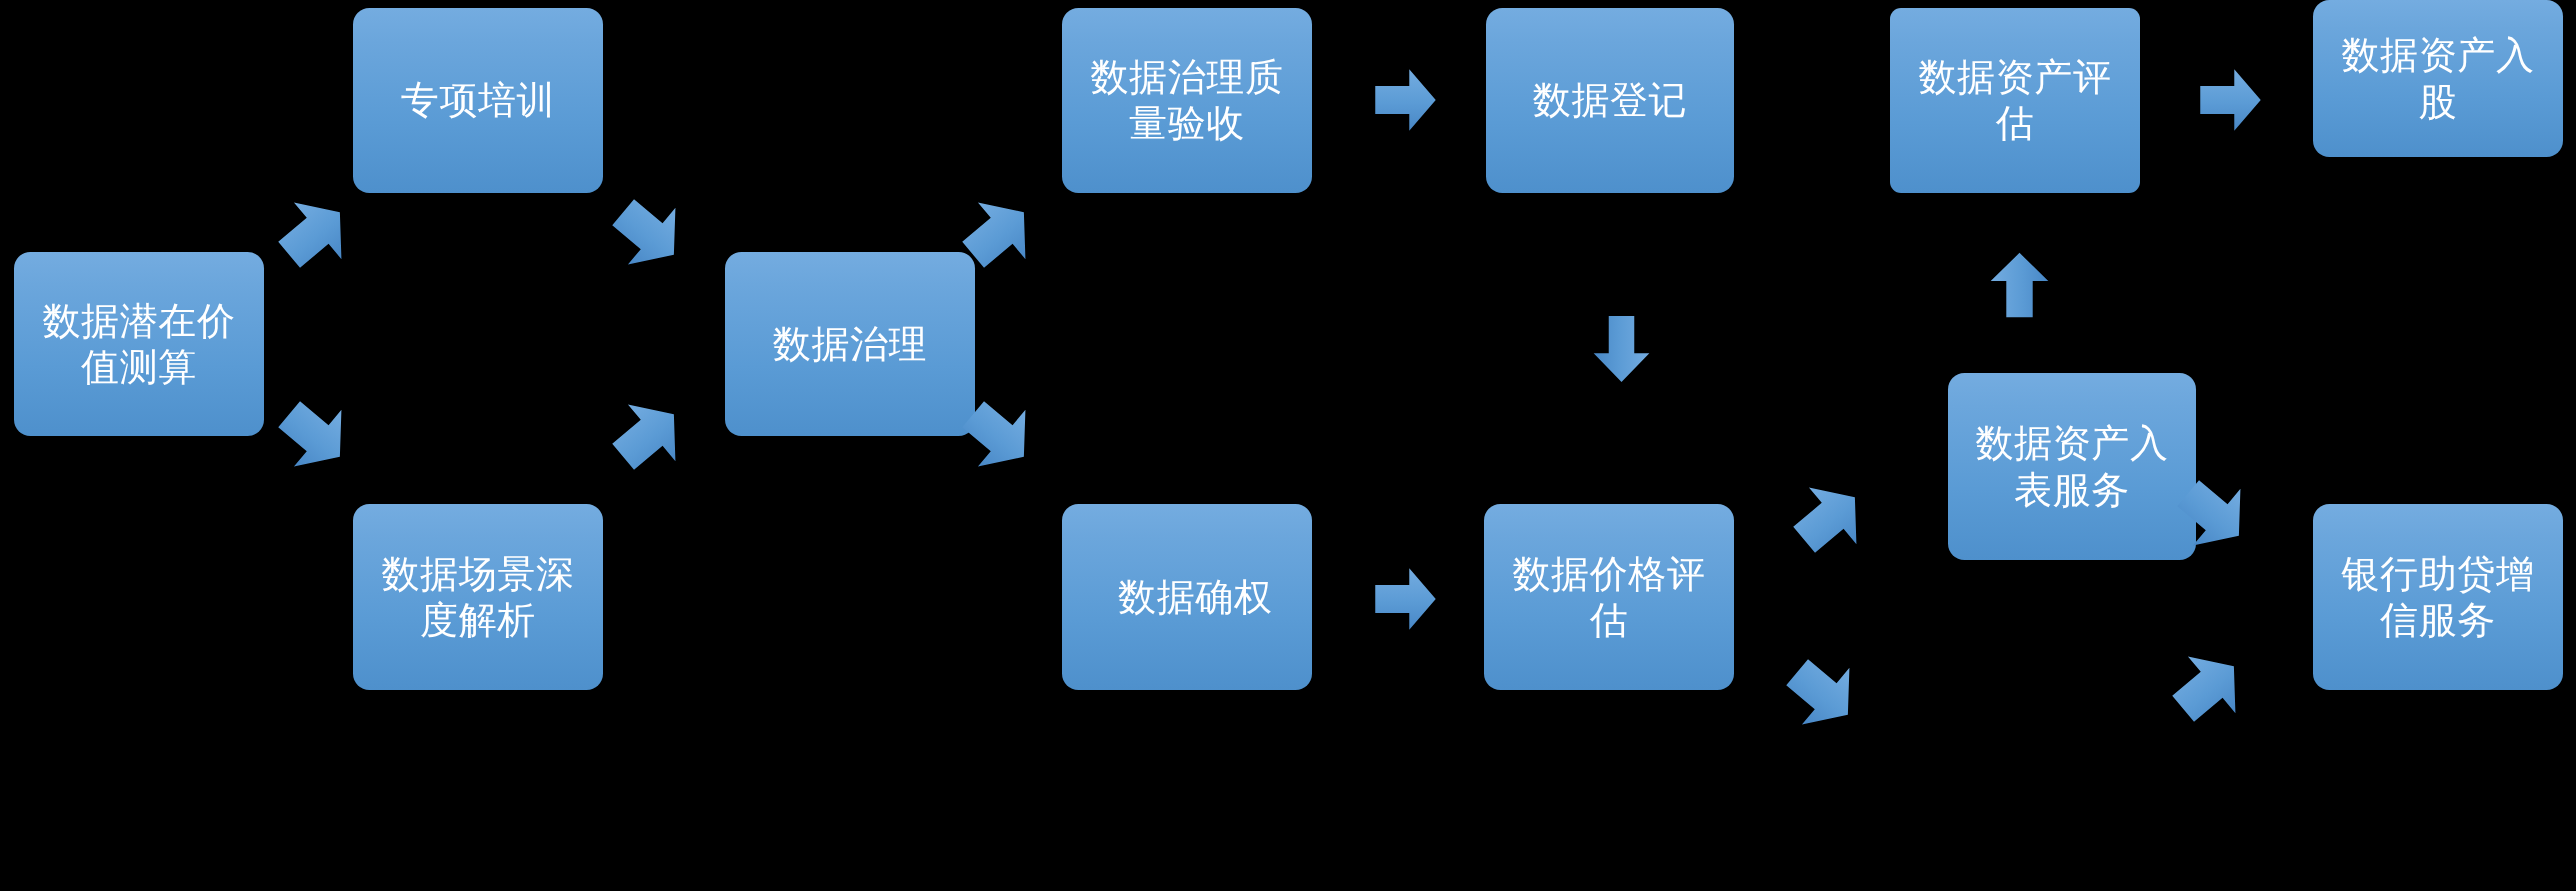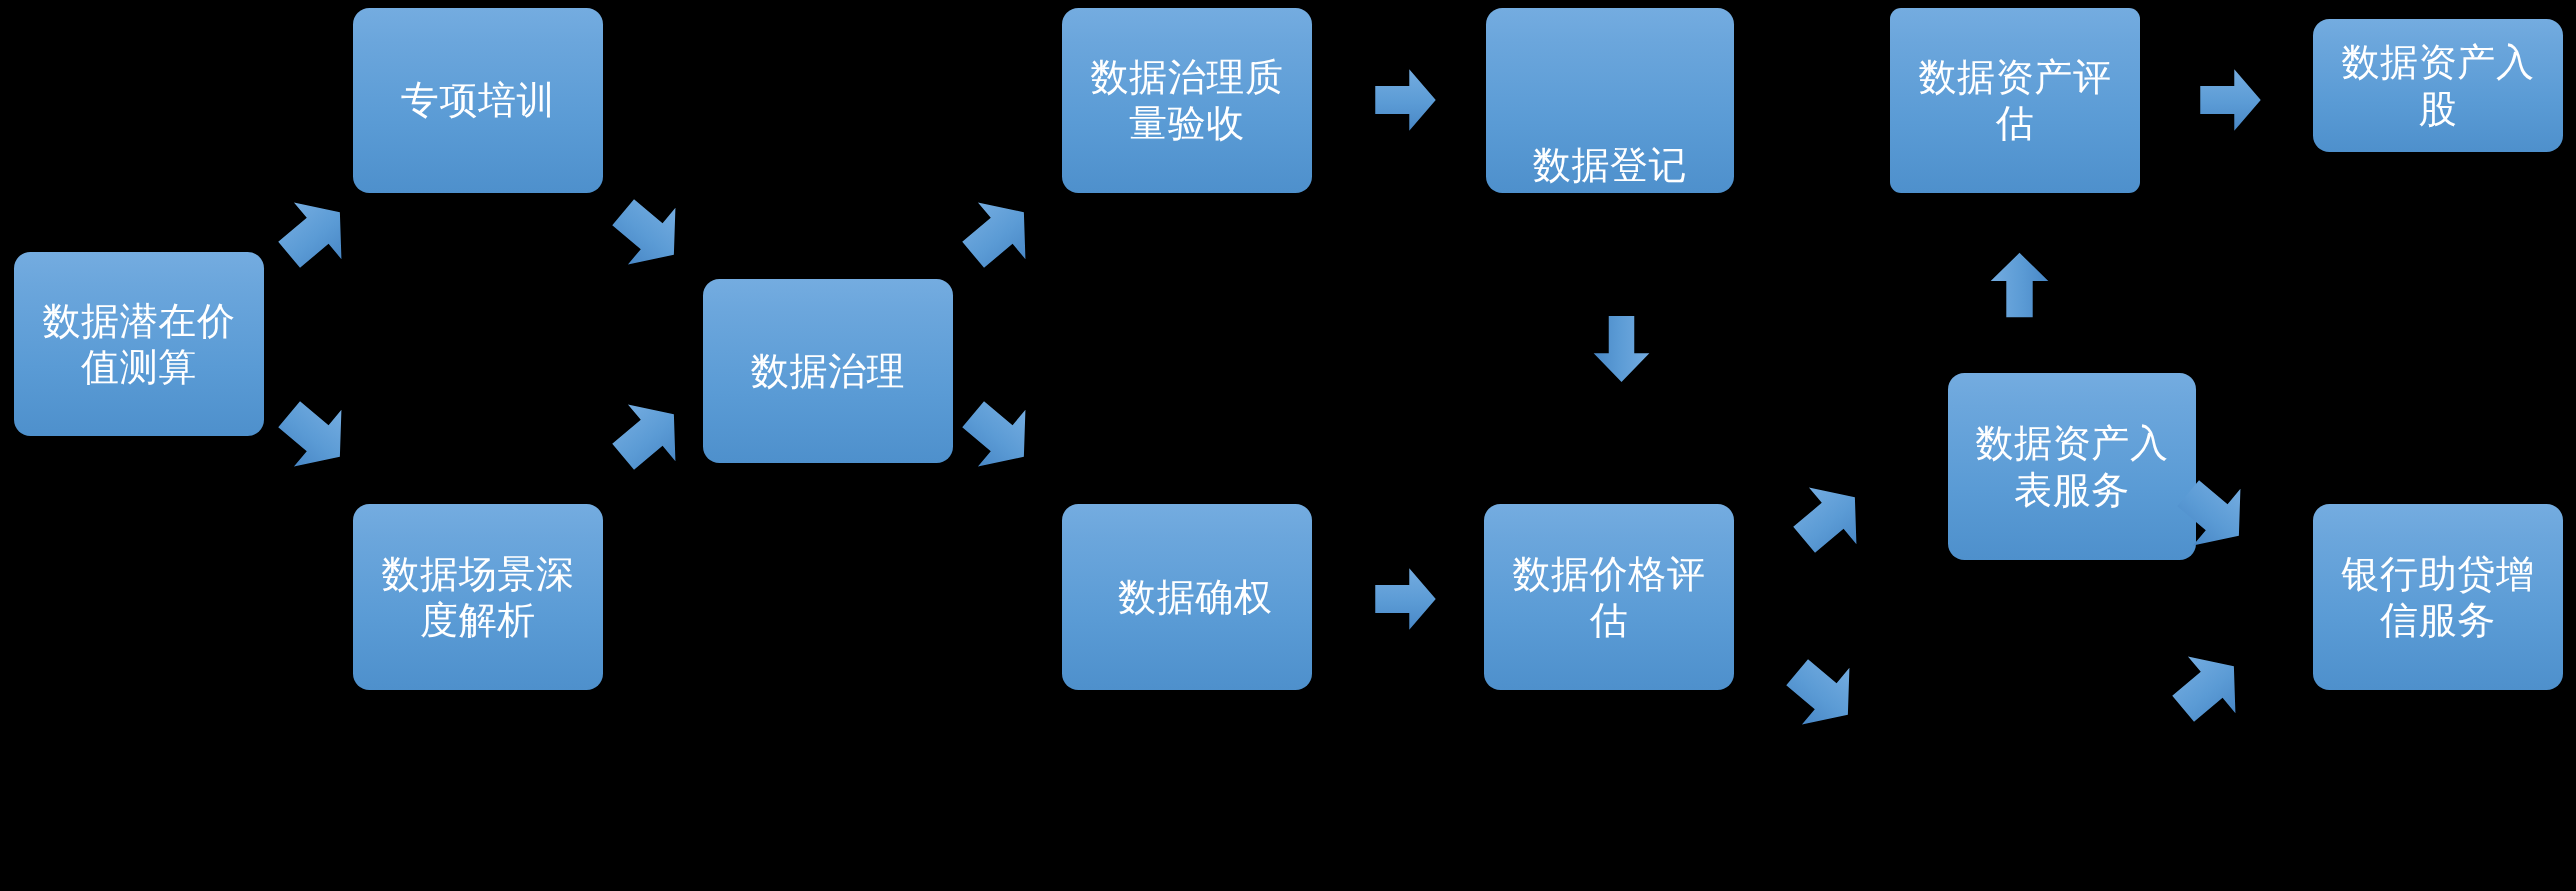--- a/index.html
+++ b/index.html
@@ -52,42 +52,42 @@
 <div id="stage">
     <div class="node" style="left: 14px; top: 252px; width: 250px; height: 184px;">
       <span>数据潜在价值测算</span>
     </div>
     <div class="node" style="left: 353px; top: 7.6px; width: 250px; height: 185px;">
       <span>专项培训</span>
     </div>
     <div class="node" style="left: 353px; top: 504px; width: 250px; height: 186px;">
       <span>数据场景深度解析</span>
     </div>
-    <div class="node" style="left: 703px; top: 252px; width: 250px; height: 184px; margin-top: 27px;">
+    <div class="node" style="left: 725px; top: 252px; width: 250px; height: 184px;">
       <span>数据治理</span>
     </div>
     <div class="node" style="left: 1062px; top: 7.6px; width: 250px; height: 185px;">
       <span>数据治理质量验收</span>
     </div>
     <div class="node" style="left: 1062px; top: 504px; width: 250px; height: 186px; padding-left: 33px;">
       <span>数据确权</span>
     </div>
-    <div class="node" style="left: 1486px; top: 7.6px; width: 248px; height: 185px; align-items: flex-end;">
+    <div class="node" style="left: 1486px; top: 7.6px; width: 248px; height: 185px;">
       <span>数据登记</span>
     </div>
     <div class="node" style="left: 1484px; top: 504px; width: 250px; height: 186px;">
       <span>数据价格评估</span>
     </div>
     <div class="node" style="left: 1890px; top: 7.6px; width: 250px; height: 185px; border-radius: 11px;">
       <span>数据资产评估</span>
     </div>
     <div class="node" style="left: 1902px; top: 373px; width: 248px; height: 187px; margin-left: 46px;">
       <span>数据资产入表服务</span>
     </div>
-    <div class="node" style="left: 2313px; top: 19px; width: 250px; height: 133px; font-family: Liberation Serif, serif;">
+    <div class="node" style="left: 2313px; top: 0; width: 250px; height: 157px; font-family: Liberation Serif, serif;">
       <span>数据资产入股</span>
     </div>
     <div class="node" style="left: 2313px; top: 504px; width: 250px; height: 186px;">
       <span>银行助贷增信服务</span>
     </div>
     <div class="arrow" style="left: 280px; top: 195px; width: 69px; height: 77px; transform: rotate(-40deg);">
       <svg viewBox="0 0 100 100" preserveAspectRatio="none">
         <defs>
           <linearGradient id="g_a1" x1="0" y1="0" x2="0" y2="1">
             <stop offset="0%" stop-color="#74ACE0"></stop>

